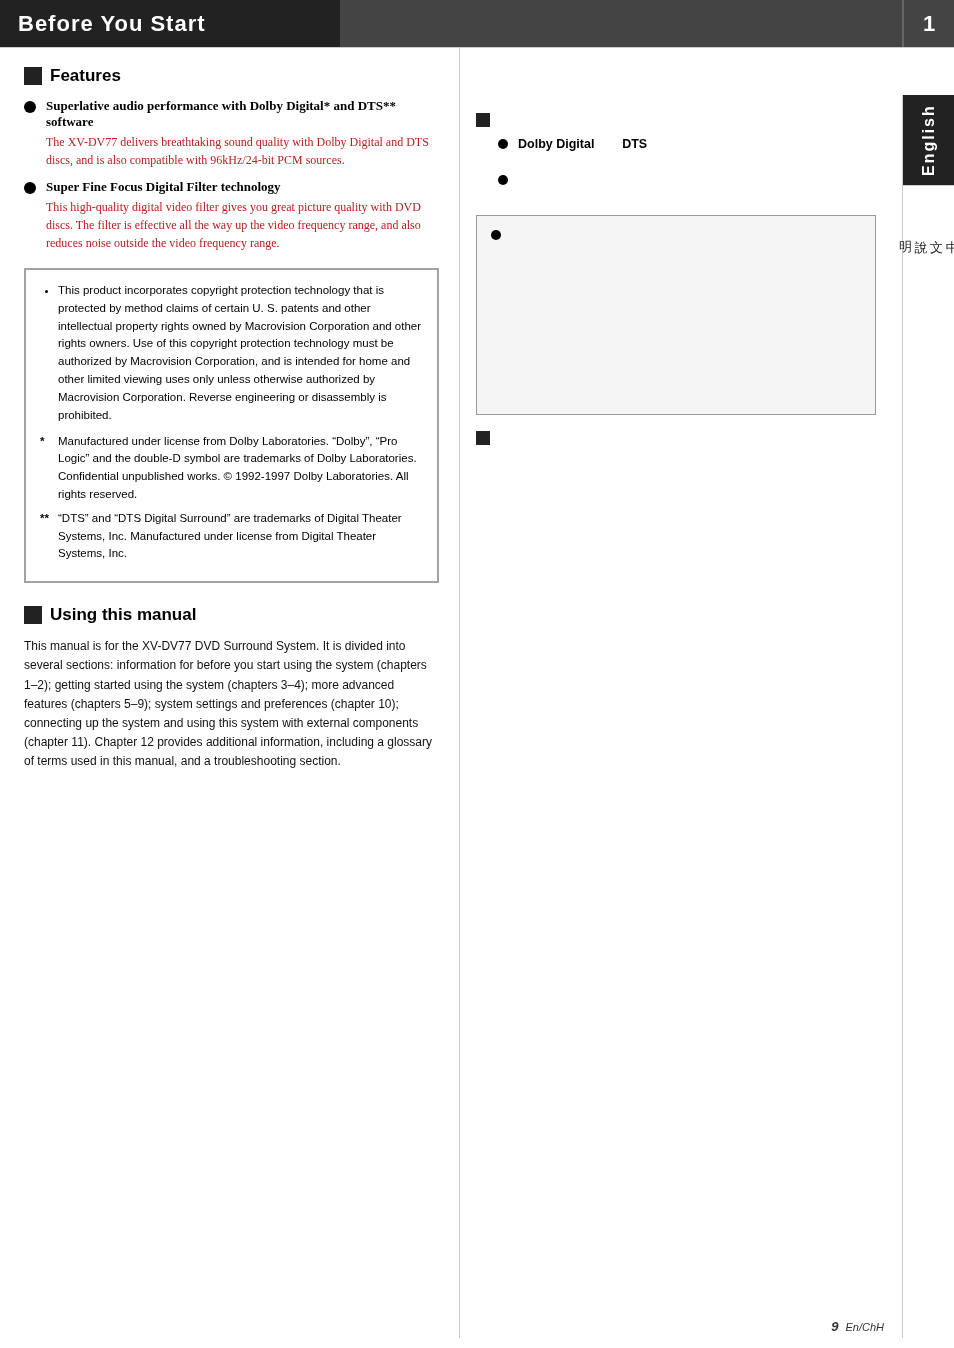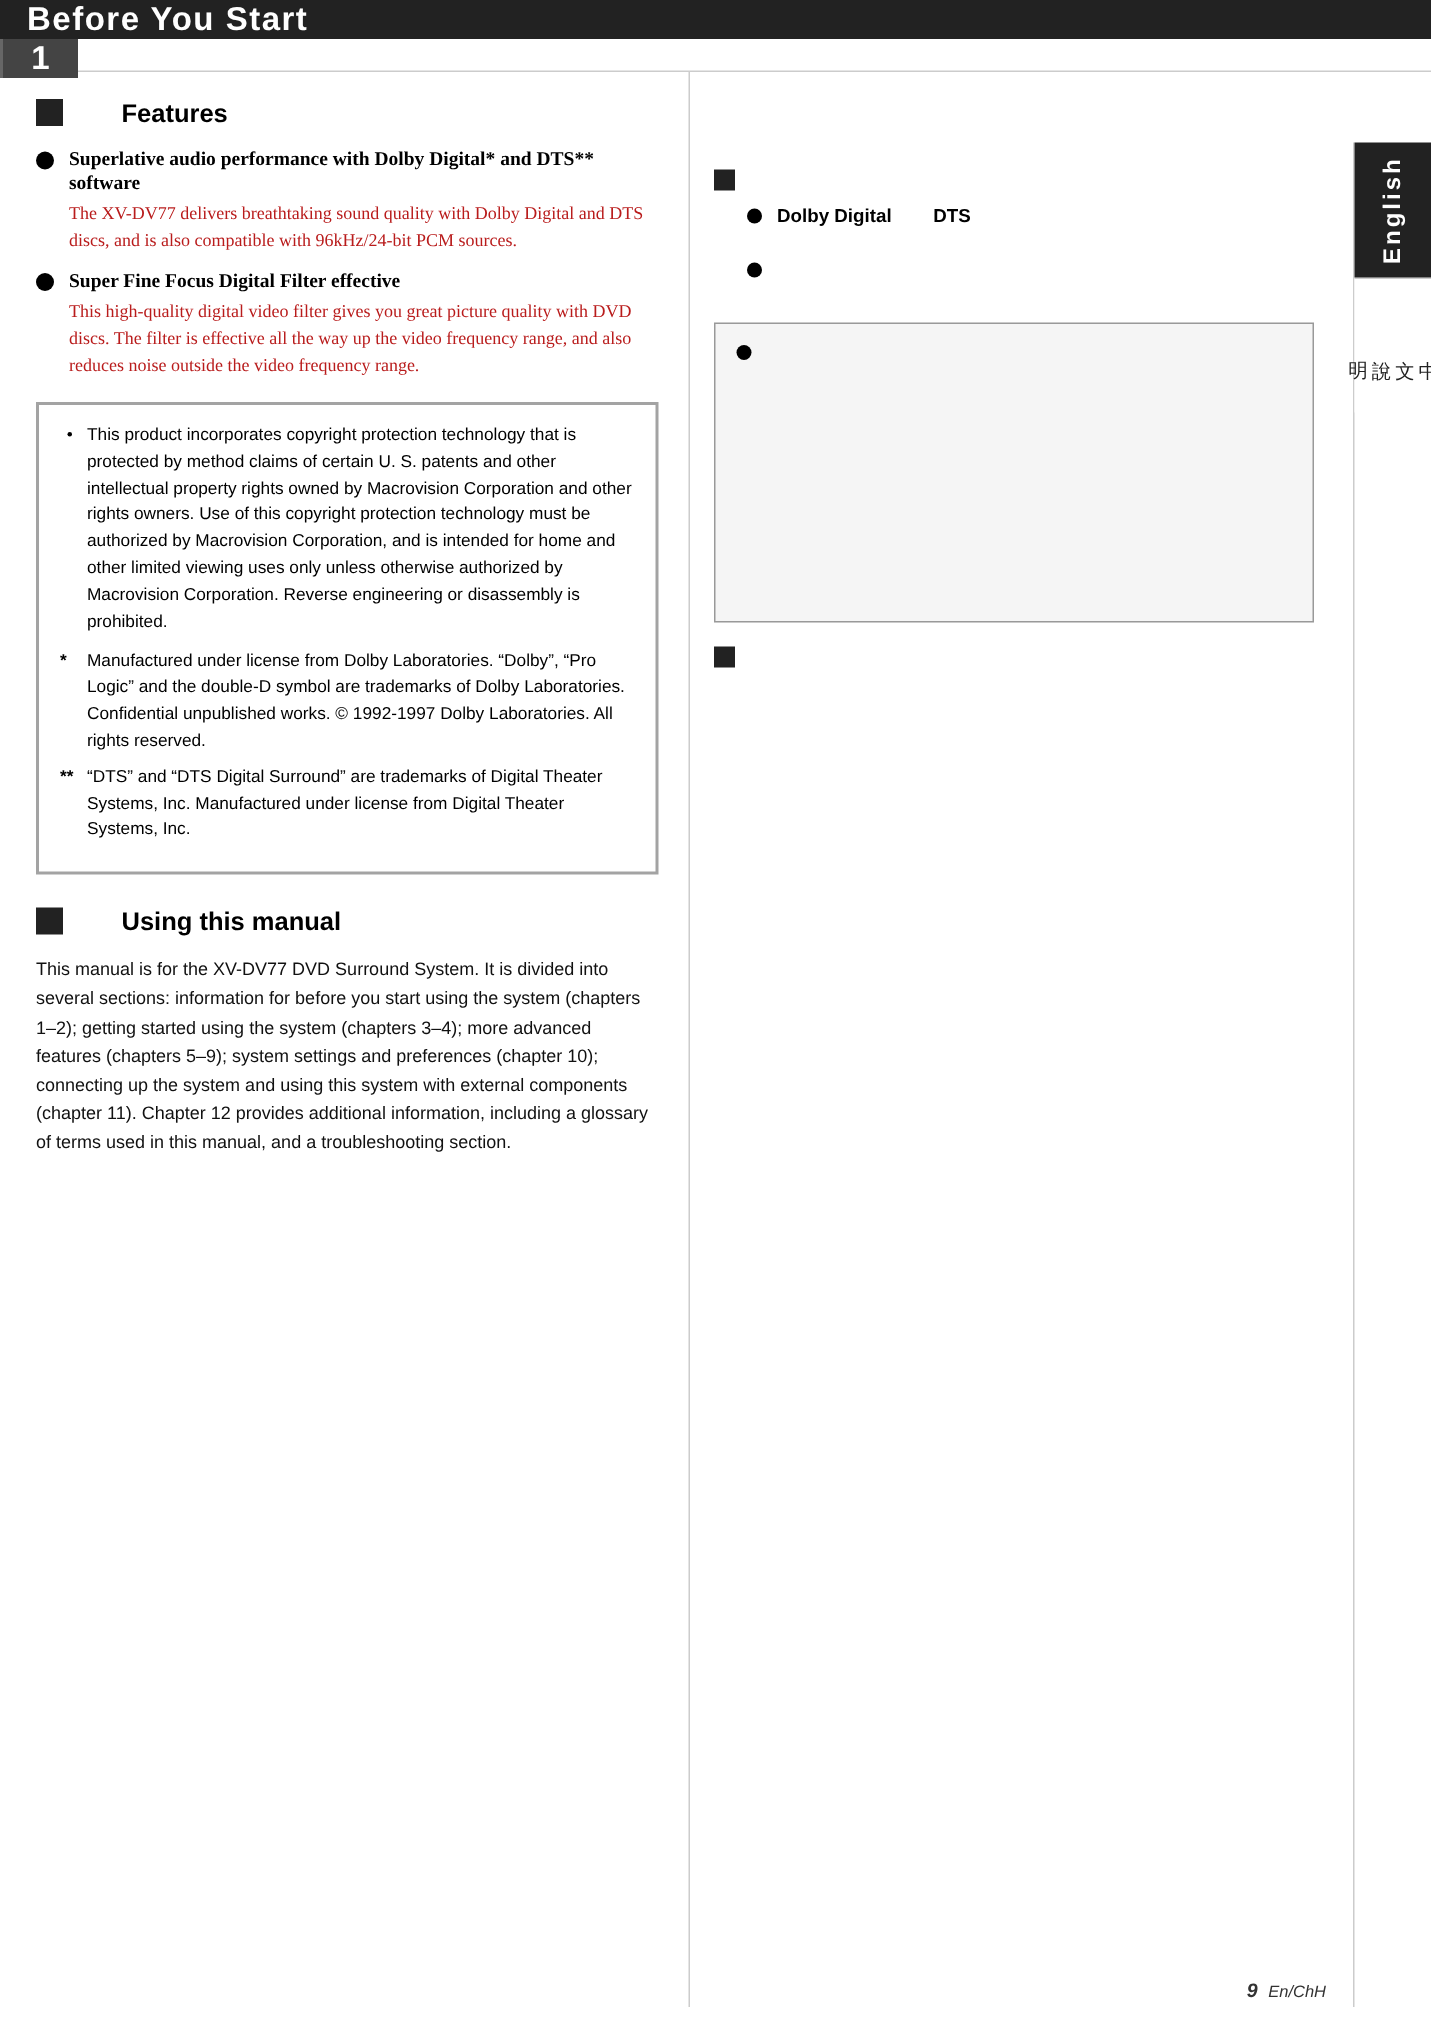--- a/index.html
+++ b/index.html
@@ -13,21 +13,20 @@
       position: relative;
     }
 
     
     .page-header {
       display: flex;
       align-items: stretch;
       height: 48px;
       background: #fff;
       border-bottom: 1px solid #ccc;
-      flex-direction: column;
     }
     .header-title-box {
       background: #222;
       color: #fff;
       font-size: 22px;
       font-weight: bold;
       padding: 0 18px;
       display: flex;
       align-items: center;
       min-width: 340px;
@@ -112,24 +111,24 @@
       writing-mode: vertical-rl;
       font-size: 13px;
       border-top: 1px solid #ccc;
       letter-spacing: 2px;
       line-height: 1.2;
     }
 
     
     .section-heading {
       display: flex;
+      align-items: center;
       font-size: 17px;
       font-weight: bold;
       margin-bottom: 12px;
-      gap: 31px;
     }
     .section-heading .sq-icon {
       display: inline-block;
       width: 18px;
       height: 18px;
       background: #222;
       margin-right: 8px;
       flex-shrink: 0;
     }
 
@@ -306,21 +305,21 @@
       <span class="bullet-dot"></span>
       <div class="bullet-content">
         <div class="bullet-title">Superlative audio performance with Dolby Digital* and DTS** software</div>
         <div class="bullet-text">The XV-DV77 delivers breathtaking sound quality with Dolby Digital and DTS discs, and is also compatible with 96kHz/24-bit PCM sources.</div>
       </div>
     </div>
 
     <div class="bullet-item">
       <span class="bullet-dot"></span>
       <div class="bullet-content">
-        <div class="bullet-title">Super Fine Focus Digital Filter effective</div>
+        <div class="bullet-title">Super Fine Focus Digital Filter technology</div>
         <div class="bullet-text">This high-quality digital video filter gives you great picture quality with DVD discs. The filter is effective all the way up the video frequency range, and also reduces noise outside the video frequency range.</div>
       </div>
     </div>
 
     <div class="notice-box">
       <ul>
         <li>This product incorporates copyright protection technology that is protected by method claims of certain U. S. patents and other intellectual property rights owned by Macrovision Corporation and other rights owners. Use of this copyright protection technology must be authorized by Macrovision Corporation, and is intended for home and other limited viewing uses only unless otherwise authorized by Macrovision Corporation. Reverse engineering or disassembly is prohibited.</li>
       </ul>
       <div class="note-star">
         <span class="star">*</span>

